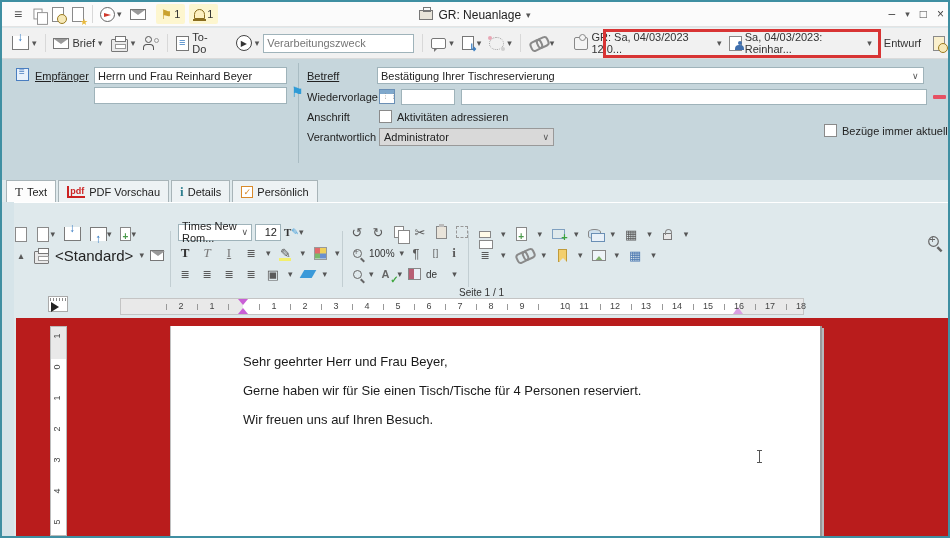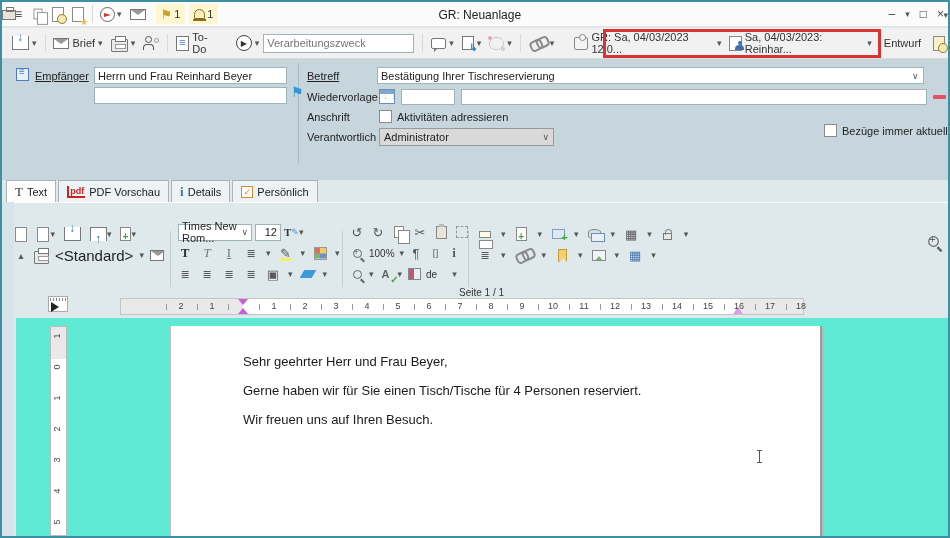--- a/index.html
+++ b/index.html
@@ -10,21 +10,21 @@
 
   
   .titlebar { left:0; top:0; width:946px; height:25px; background:#fbfbfb; border-bottom:1px solid #e3e3e3;
               display:flex; align-items:center; }
   .tb-ic { display:inline-flex; align-items:center; justify-content:center; width:20px; height:20px;
            color:#5a5a5a; font-size:14px; cursor:default; }
   .vsep { width:1px; height:18px; background:#d8d8d8; margin:0 4px; }
   .badge { display:inline-flex; align-items:center; background:#fdf6cf; height:20px; padding:0 5px;
            font-size:11px; color:#333; gap:2px; border-radius:2px; margin-right:4px;}
   .title-center { position:absolute; left:0; right:0; top:0; height:25px; display:flex; align-items:center;
-                  justify-content:space-between; gap:5px; pointer-events:none; font-size:12px; color:#222; }
+                  justify-content:center; gap:5px; pointer-events:none; font-size:12px; color:#222; }
   .winctl { margin-left:auto; display:flex; align-items:center; gap:10px; padding-right:4px;
             font-size:12px; color:#444; }
 
   
   .i-doc { width:12px; height:15px; background:#fff; border:1px solid #8a8a8a; position:relative; display:inline-block;}
   .i-doc.clock::after { content:""; position:absolute; right:-4px; bottom:-3px; width:8px; height:8px;
         border:1px solid #9a7b20; border-radius:50%; background:#f6e9b8; }
   .i-doc.star::after { content:"★"; position:absolute; right:-5px; bottom:-6px; font-size:9px; color:#e8b93c; }
   .i-compass { width:15px; height:15px; border:1px solid #666; border-radius:50%; position:relative; display:inline-block; background:#fff;}
   .i-compass::after { content:""; position:absolute; left:3px; top:5px; border-left:7px solid #d03a2e;
@@ -158,21 +158,21 @@
   .htick { position:absolute; top:5px; width:1px; height:6px; background:#999; }
   .marker { position:absolute; width:0; height:0; }
   .m-left-top { border-left:5px solid transparent; border-right:5px solid transparent; border-top:6px solid #c95fd6; left:117px; top:0;}
   .m-left-bot { border-left:5px solid transparent; border-right:5px solid transparent; border-bottom:6px solid #c95fd6; left:117px; bottom:0;}
   .m-right { border-left:5px solid transparent; border-right:5px solid transparent; border-bottom:7px solid #d9a0e3; left:612px; bottom:0;}
   .corner-ic { left:46px; top:294px; width:20px; height:16px; background:#fff; border:1px solid #aaa; position:absolute;}
   .corner-ic::before { content:""; position:absolute; left:1px; top:1px; width:16px; height:3px;
       background:repeating-linear-gradient(90deg,#888 0 1px,transparent 1px 3px);}
   .corner-ic::after { content:""; position:absolute; left:2px; top:5px; border-top:5px solid transparent;
       border-bottom:5px solid transparent; border-left:8px solid #222;}
-  .workspace { left:14px; top:316px; width:932px; height:218px; background:#5eead4; }
+  .workspace { left:14px; top:316px; width:932px; height:218px; background:#b91c1c; }
   .vruler { position:absolute; left:34px; top:8px; width:17px; height:210px; background:#fff; border:1px solid #bbb;
             font-size:9px; color:#444; }
   .vruler .margin { position:absolute; left:0; top:0; width:100%; height:32px; background:#e9e9e9; }
   .vnum { position:absolute; left:3px; transform:rotate(-90deg); }
   .page { position:absolute; left:154px; top:8px; width:652px; height:210px; background:#fff;
           border-left:1px solid #c0c0c0; border-right:2px solid #9a9a9a; box-shadow:2px 2px 0 #b6b9bb; }
   .pagetext { position:absolute; left:72px; top:28px; right:60px; font-size:13px; color:#1a1a1a; }
   .pagetext p { margin-bottom:13px; line-height:16px; }
   .ibeam { position:absolute; left:585px; top:124px; width:7px; height:13px; color:#555; }
   .ibeam::before { content:""; position:absolute; left:3px; top:1px; width:1px; height:11px; background:#555;}
@@ -526,21 +526,21 @@
       <span class="rnum" style="left: 83px;">1</span>
       <span class="rnum" style="left: 145px;">1</span>
       <span class="rnum" style="left: 176px;">2</span>
       <span class="rnum" style="left: 207px;">3</span>
       <span class="rnum" style="left: 238px;">4</span>
       <span class="rnum" style="left: 269px;">5</span>
       <span class="rnum" style="left: 300px;">6</span>
       <span class="rnum" style="left: 331px;">7</span>
       <span class="rnum" style="left: 362px;">8</span>
       <span class="rnum" style="left: 393px;">9</span>
-      <span class="rnum" style="left: 424px;">10</span>
+      <span class="rnum" style="left: 436px;">10</span>
       <span class="rnum" style="left: 455px;">11</span>
       <span class="rnum" style="left: 486px;">12</span>
       <span class="rnum" style="left: 517px;">13</span>
       <span class="rnum" style="left: 548px;">14</span>
       <span class="rnum" style="left: 579px;">15</span>
       <span class="rnum" style="left: 610px;">16</span>
       <span class="rnum" style="left: 641px;">17</span>
       <span class="rnum" style="left: 672px;">18</span>
       <span class="htick" style="left: 44.5px;"></span>
       <span class="htick" style="left: 75.5px;"></span>

